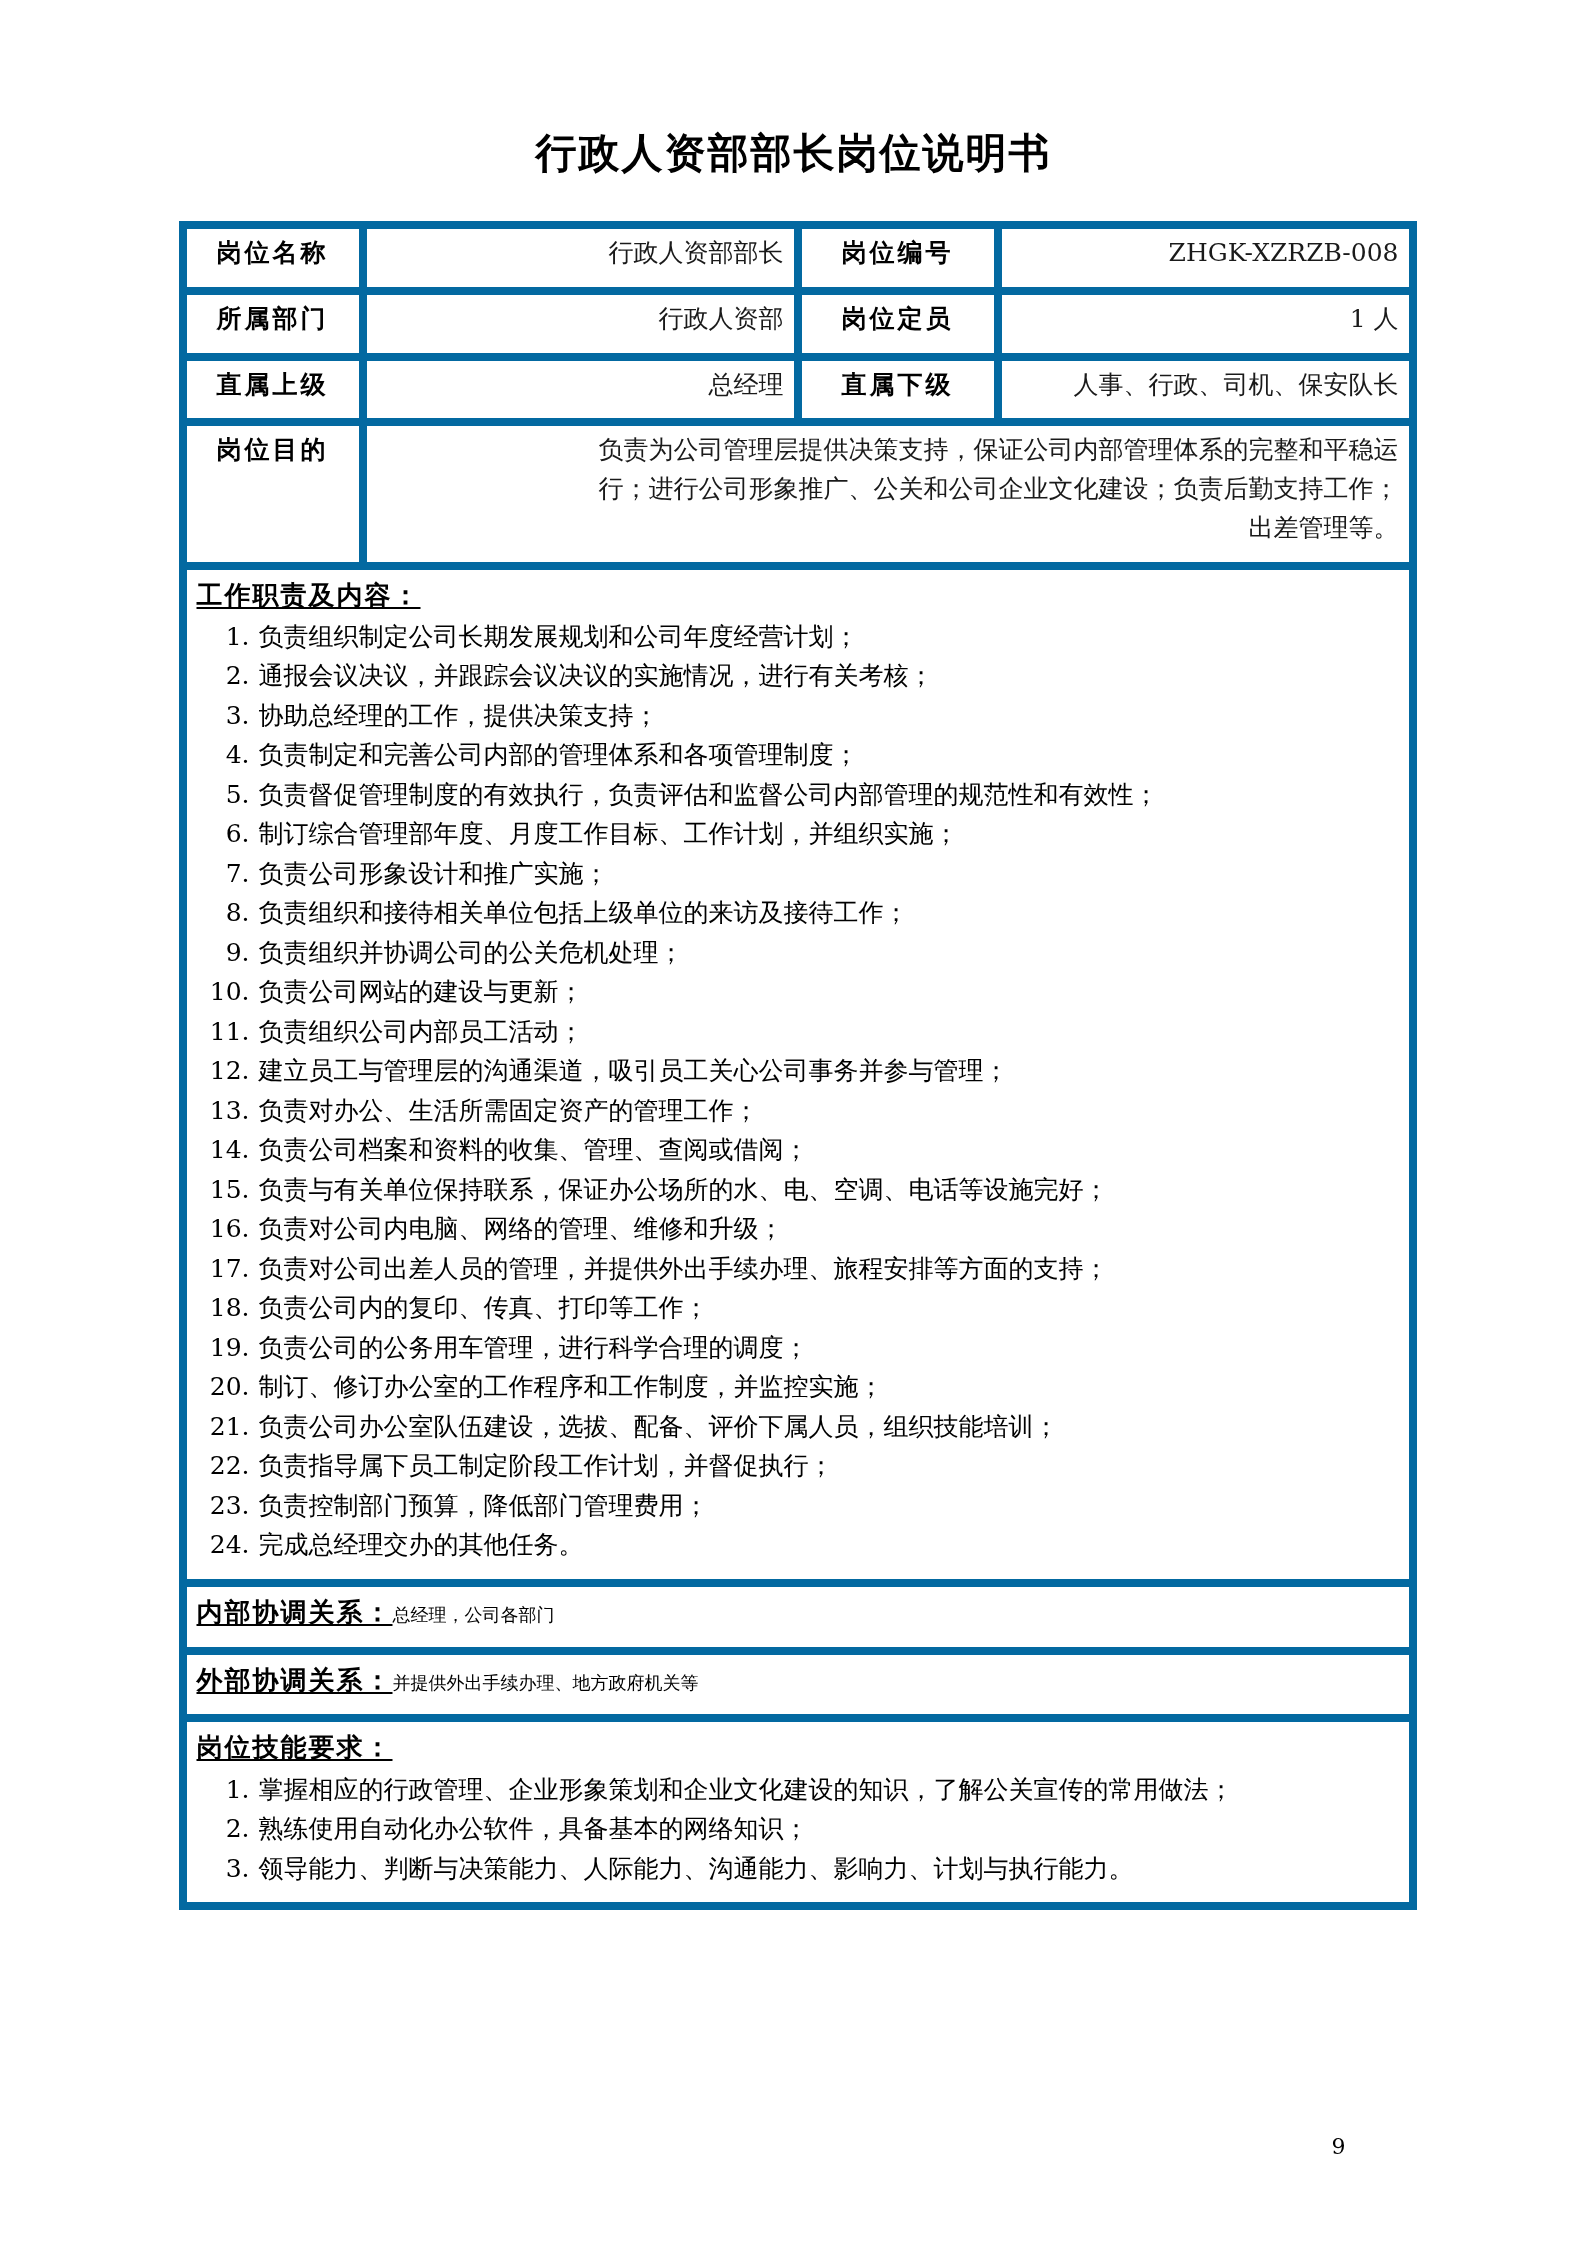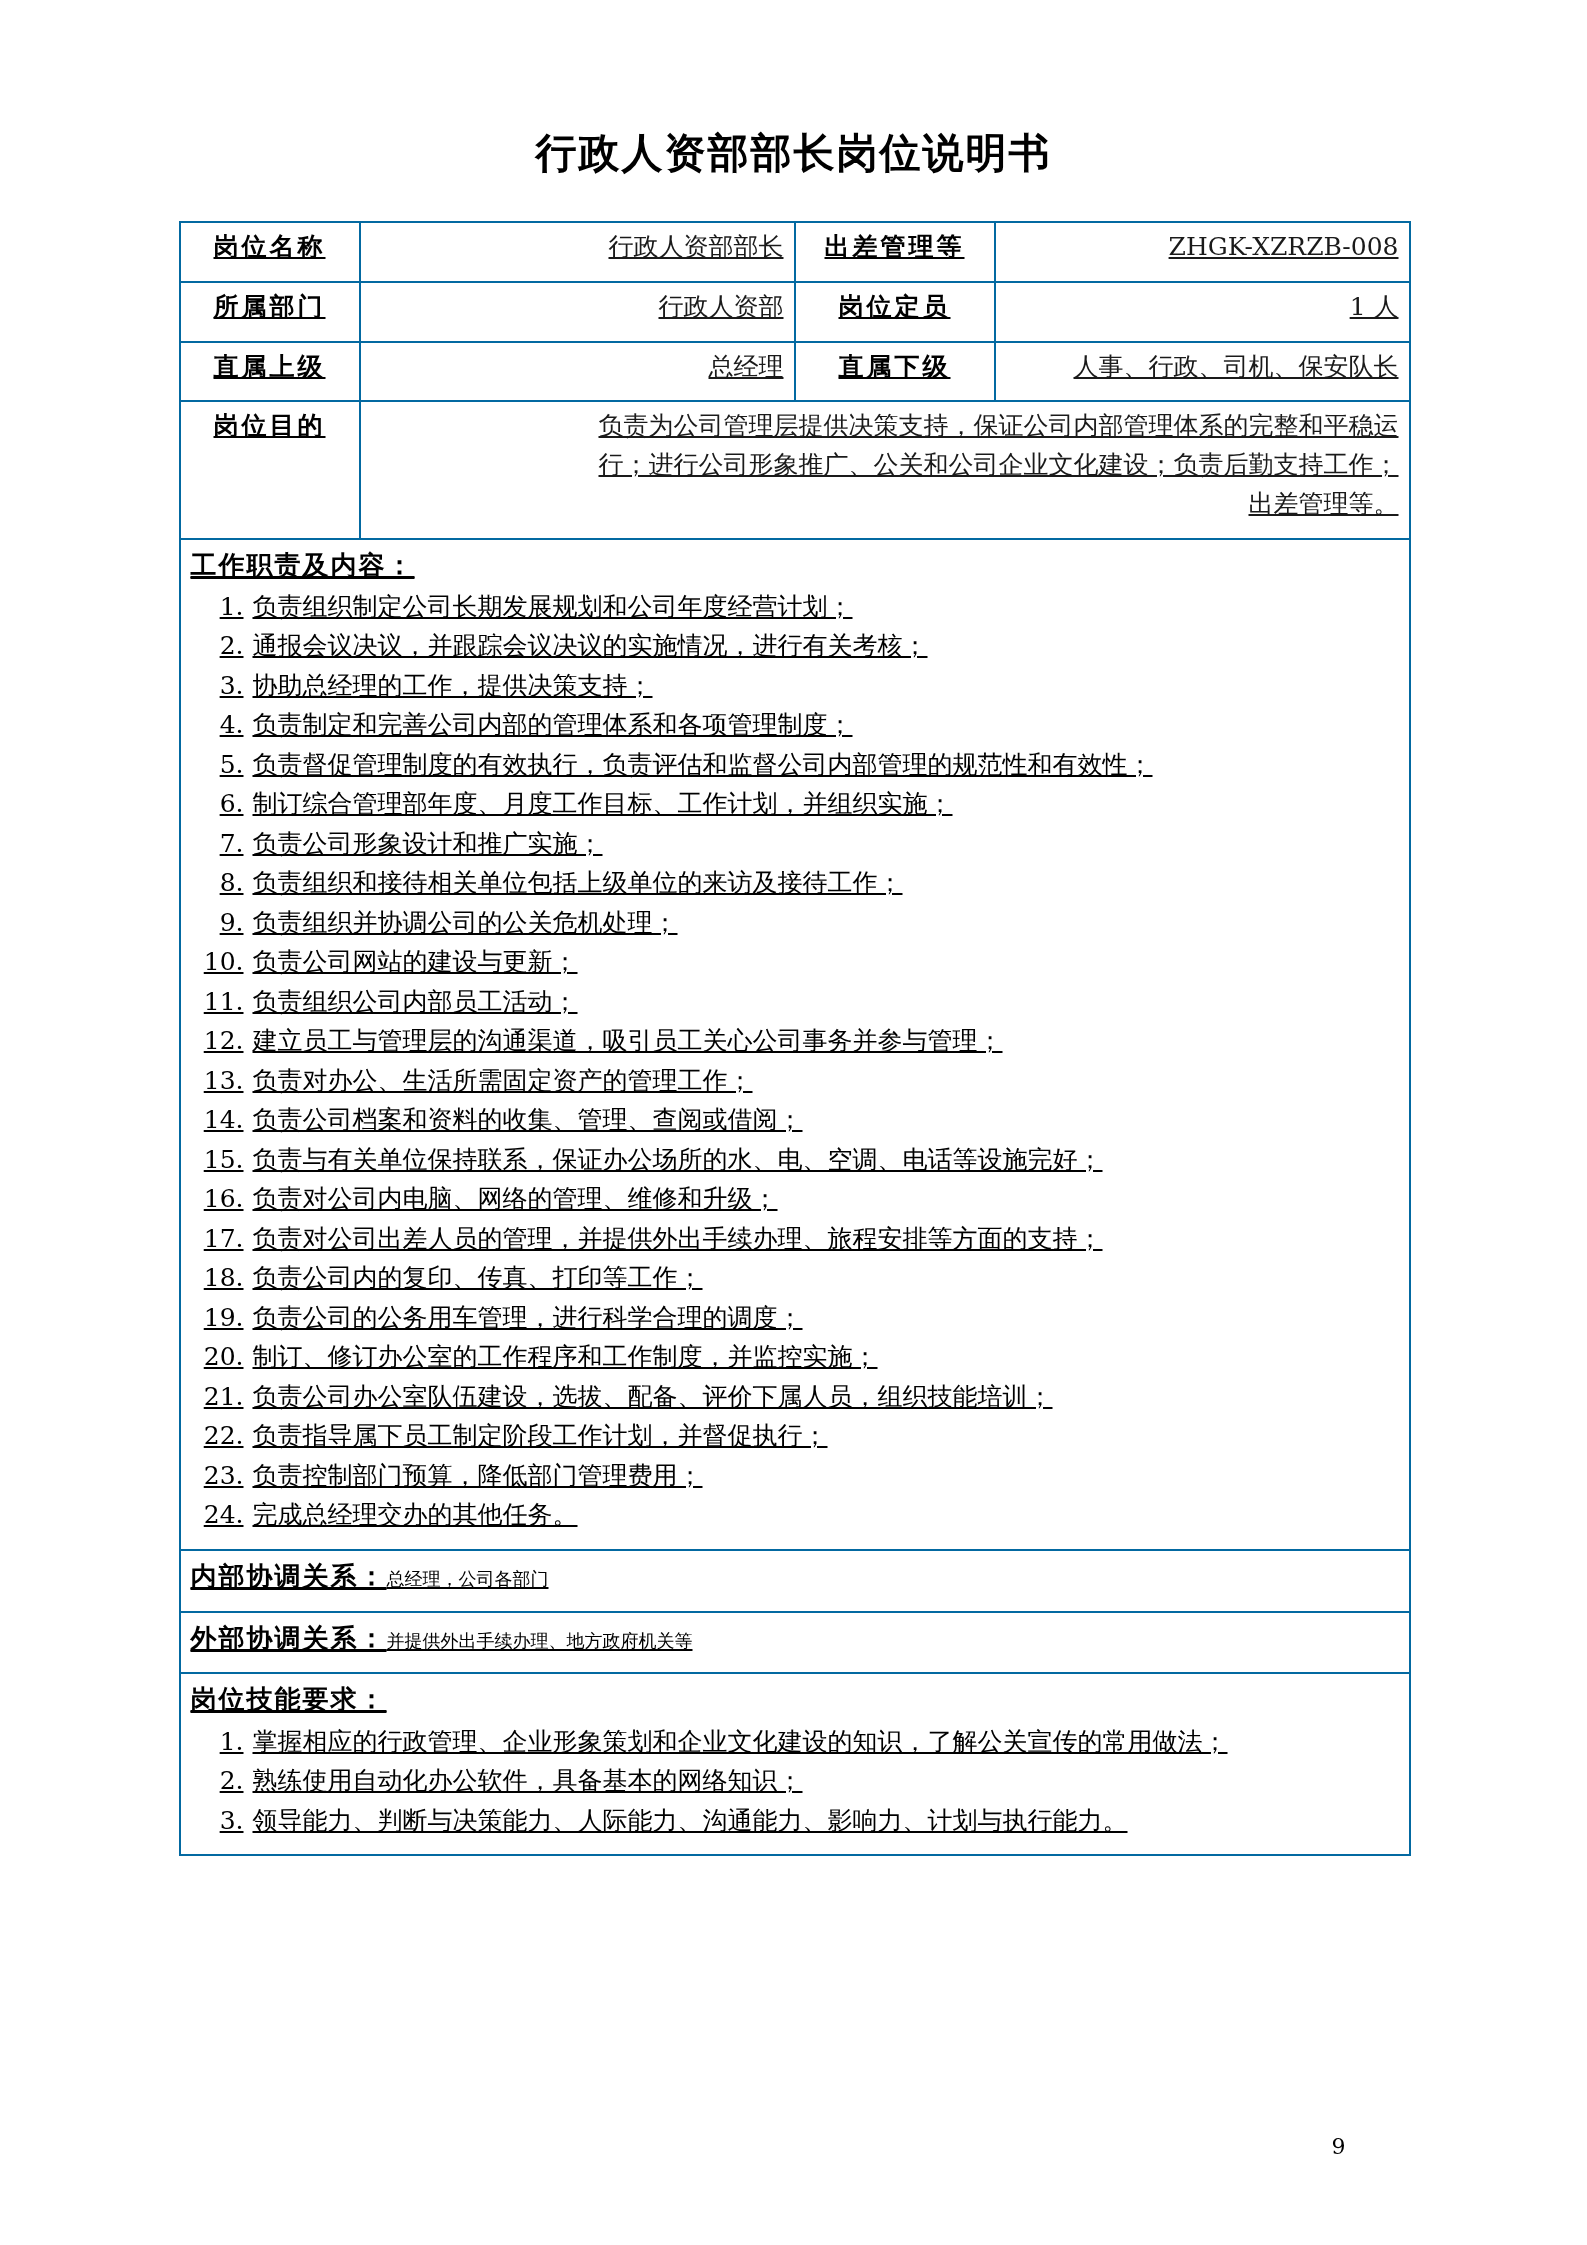--- a/index.html
+++ b/index.html
@@ -37,25 +37,24 @@
     padding-top: 40px;
   }
   table.main {
     width: 1230px;
     border-collapse: collapse;
     table-layout: fixed;
     font-size: 25px;
     line-height: 1.55;
   }
   table.main td {
-    border: 2px solid #0369a1;
+    border: 8px solid #0369a1;
     padding: 5px 10px 14px 10px;
     vertical-align: top;
     font-family: "DejaVu Serif", "Liberation Serif", serif;
-    text-decoration: underline;
   }
   
   td.label {
     text-align: center;
     white-space: nowrap;
     letter-spacing: 3px;
     font-weight: 700;
     width: 180px;
   }
   td.value {
@@ -140,21 +139,21 @@
       <colgroup>
         <col class="col-a">
           <col class="col-b">
           <col class="col-c">
           <col class="col-d">
       </colgroup>
       <tbody>
         <tr>
           <td class="label">岗位名称</td>
           <td class="value">行政人资部部长</td>
-          <td class="label">出差管理等</td>
+          <td class="label">岗位编号</td>
           <td class="value">ZHGK-XZRZB-008</td>
         </tr>
         <tr>
           <td class="label">所属部门</td>
           <td class="value">行政人资部</td>
           <td class="label">岗位定员</td>
           <td class="value">1 人</td>
         </tr>
         <tr>
           <td class="label">直属上级</td>

